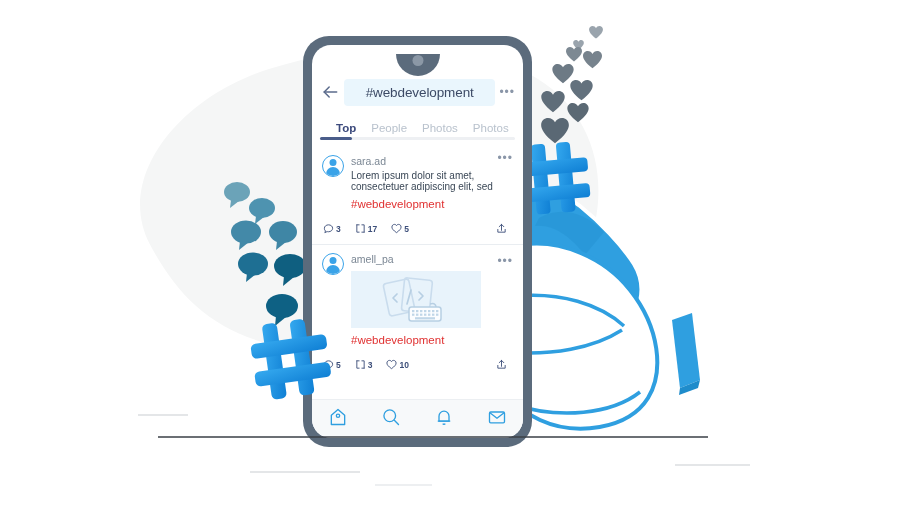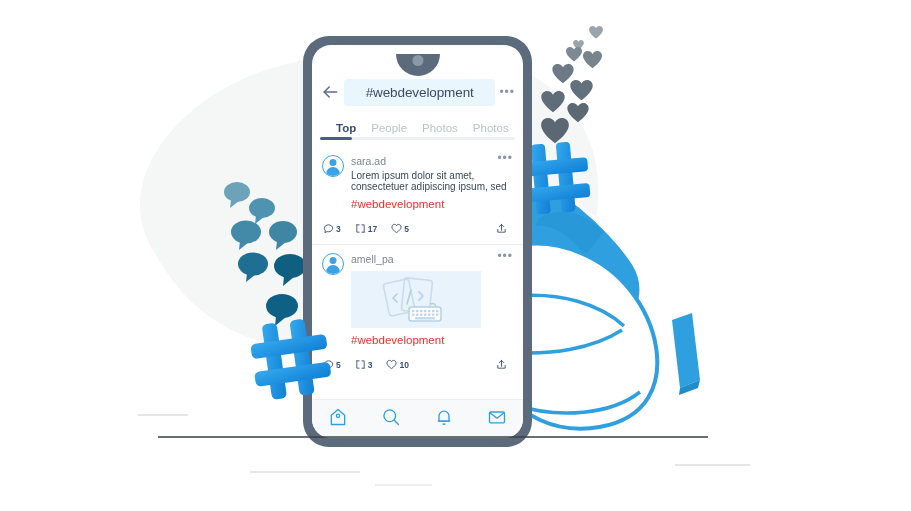--- a/index.html
+++ b/index.html
@@ -398,21 +398,21 @@
           <div class="avatar">
             <div class="head"></div>
               <div class="body"></div>
           </div>
           <div class="post-body">
             <div style="display:flex;align-items:flex-start;">
               <div class="username" style="flex:1 1 auto;">sara.ad</div>
               <div class="dots-menu">•••</div>
             </div>
             <div class="post-text">Lorem ipsum dolor sit amet,</div>
-            <div class="post-text">consectetuer adipiscing ipsum, sed</div>
+            <div class="post-text">consectetuer adipiscing elit, sed</div>
             <div class="post-hashtag">#webdevelopment</div>
           </div>
         </div>
         <div class="actions">
           <span class="action">
             <span class="ic">
               <svg width="11" height="11" viewBox="0 0 24 24" fill="none" stroke="#3d4f7a" stroke-width="2">
                   <path d="M21 11.5c0 4.2-4 7.6-9 7.6a10.6 10.6 0 0 1-3-.4L4 21l1.4-3.6A7.3 7.3 0 0 1 3 11.5C3 7.3 7 4 12 4s9 3.3 9 7.5z"></path>
                 </svg>
             </span>
@@ -449,21 +449,21 @@
         </div>
       </div>
 
       <div class="post" id="post-2">
         <div class="post-head">
           <div class="avatar">
             <div class="head"></div>
               <div class="body"></div>
           </div>
           <div class="post-body">
-            <div style="display:flex;align-items:flex-start;gap:14px;">
+            <div style="display:flex;align-items:center;gap:14px;">
               <div class="username" style="flex:1 1 auto;">amell_pa</div>
               <div class="dots-menu">•••</div>
             </div>
             <div class="post-media">
               <svg width="130" height="57" viewBox="0 0 130 57">
                 <g fill="none" stroke="#c9dced" stroke-width="1.6" stroke-linejoin="round">
                   <rect x="35" y="10" width="26" height="33" rx="3" transform="rotate(-12 48 26)"></rect>
                   <rect x="52" y="8" width="28" height="33" rx="3" transform="rotate(6 66 24)"></rect>
                 </g>
                 <g fill="none" stroke="#b7cfe3" stroke-width="1.7" stroke-linecap="round" stroke-linejoin="round">

